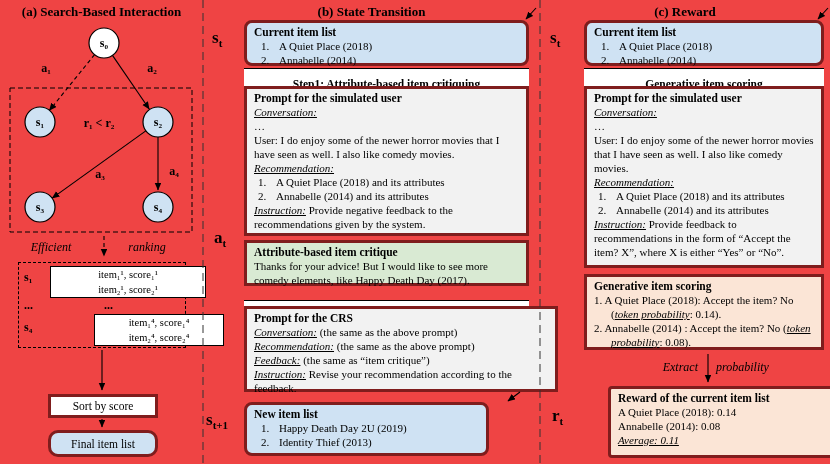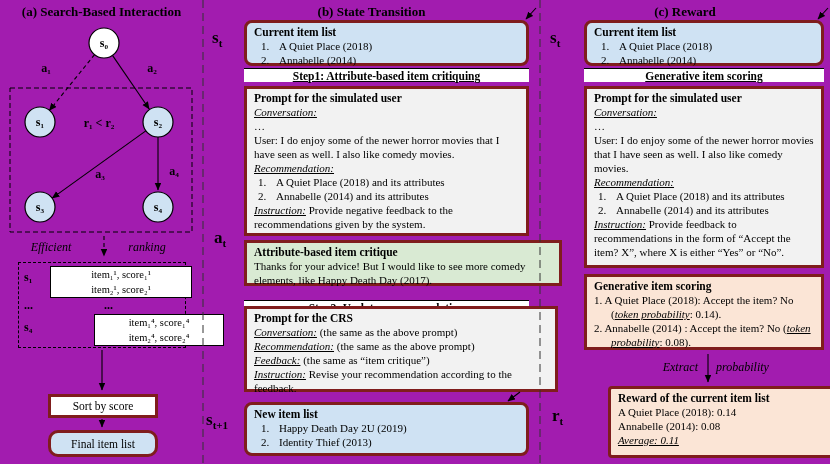--- a/index.html
+++ b/index.html
@@ -1,26 +1,26 @@
 <!DOCTYPE html>
 <html><head>
 <meta charset="utf-8">
 <style>
   * { margin:0; padding:0; box-sizing:border-box; }
   body { font-family:"Liberation Serif", serif; background:#fff; }
-  .fig { position:relative; width:830px; height:464px; background:#a21caf; overflow:hidden; }
+  .fig { position:relative; width:830px; height:464px; background:#ef4444; overflow:hidden; }
   .abs { position:absolute; }
   .ptitle { position:absolute; top:4px; text-align:center; font-weight:bold; font-size:13px; }
   .box { position:absolute; border:3px solid #7f1d1d; font-size:11px; line-height:14px; padding:2px 7px; background:#fff; }
   .blue { background:#cfe2f3; border-radius:8px; }
   .gray { background:#f2f2f2; }
   .green { background:#d9ead3; }
   .orange { background:#fbe5d6; }
   .bt { font-weight:bold; font-size:11.5px; }
-  .shdr { position:absolute; border-top:1.5px solid #000; text-align:center; font-weight:bold; font-size:11.5px; padding-top:1px; background:#fff;text-decoration:underline; }
+  .shdr { position:absolute; border-top:1.5px solid #000; text-align:center; font-weight:bold; font-size:11.5px; padding-top:9px; background:#fff;text-decoration:underline; }
   .mlabel { position:absolute; font-weight:bold; font-size:17px; }
   .mlabel sub { font-size:11px; }
   .li { display:flex; }
   .li .n { width:18px; flex:none; }
   .blue .li { padding-left:7px; }
   .plist .li { padding-left:4px; }
   .ul { font-style:italic; text-decoration:underline; }
   .it { position:absolute; font-style:italic; font-size:12px; }
   .hang { padding-left:17px; text-indent:-17px; }
   .itembox { position:absolute; border:1px solid #000; font-size:10.5px; line-height:14.5px; text-align:center; background:#fff; padding-top:1px; }
@@ -36,21 +36,21 @@
 <body>
 
 <div class="fig">
 
   <div class="ptitle" style="left:0;width:203px;">(a) Search-Based Interaction</div>
   <div class="ptitle" style="left:203px;width:337px;">(b) State Transition</div>
   <div class="ptitle" style="left:540px;width:290px;">(c) Reward</div>
 
   <div class="abs" style="left:18px;top:262px;width:168px;height:86px;border:1px dashed #000;"></div>
   <div class="slabel" style="left:24px;top:270px;">s₁</div>
-  <div class="itembox" style="left:50px;top:266px;width:142px;height:32px;">
+  <div class="itembox" style="left:50px;top:266px;width:156px;height:32px;">
     <div>item₁¹, score₁¹</div>
     <div>item₂¹, score₂¹</div>
   </div>
   <div class="dots" style="left:24px;top:298px;">...</div>
   <div class="dots" style="left:104px;top:298px;">...</div>
   <div class="slabel" style="left:24px;top:320px;">s₄</div>
   <div class="itembox" style="left:50px;top:314px;width:130px;height:32px;margin-left:44px;">
     <div>item₁⁴, score₁⁴</div>
     <div>item₂⁴, score₂⁴</div>
   </div>
@@ -85,38 +85,38 @@
       </div>
     <div class="li">
         <span class="n">2.</span>
         <span>Annabelle (2014) and its attributes</span>
       </div>
     <div><span class="ul">Instruction:</span><span> Provide negative feedback to the recommendations given by the system.</span></div>
   </div>
 
   <span class="mlabel" style="left:214px;top:228px;"><span>a</span><sub>t</sub></span>
 
-  <div class="box green" style="left:244px;top:240px;width:318px;height:46px;">
+  <div class="box green" style="left:244px;top:240px;width:285px;height:46px;">
     <div class="bt">Attribute-based item critique</div>
     <div>Thanks for your advice! But I would like to see more comedy elements, like Happy Death Day (2017).</div>
   </div>
 
   <div class="shdr" style="left:244px;top:300px;width:285px;">Step2: Update recommendation</div>
 
   <div class="box gray" style="left:244px;top:306px;width:314px;height:86px;">
     <div class="bt">Prompt for the CRS</div>
     <div><span class="ul">Conversation:</span><span> (the same as the above prompt)</span></div>
     <div><span class="ul">Recommendation:</span><span> (the same as the above prompt)</span></div>
     <div><span class="ul">Feedback:</span><span> (the same as “item critique”)</span></div>
     <div><span class="ul">Instruction:</span><span> Revise your recommendation according to the feedback.</span></div>
   </div>
 
   <span class="mlabel" style="left:206px;top:410px;"><span>s</span><sub>t+1</sub></span>
 
-  <div class="box blue" style="left:244px;top:402px;width:285px;height:54px;font-family:Liberation Serif, serif;">
+  <div class="box blue" style="left:244px;top:402px;width:245px;height:54px;font-family:Liberation Serif, serif;">
     <div class="bt">New item list</div>
     <div class="li">
         <span class="n">1.</span>
         <span>Happy Death Day 2U (2019)</span>
       </div>
     <div class="li">
         <span class="n">2.</span>
         <span>Identity Thief (2013)</span>
       </div>
   </div>

